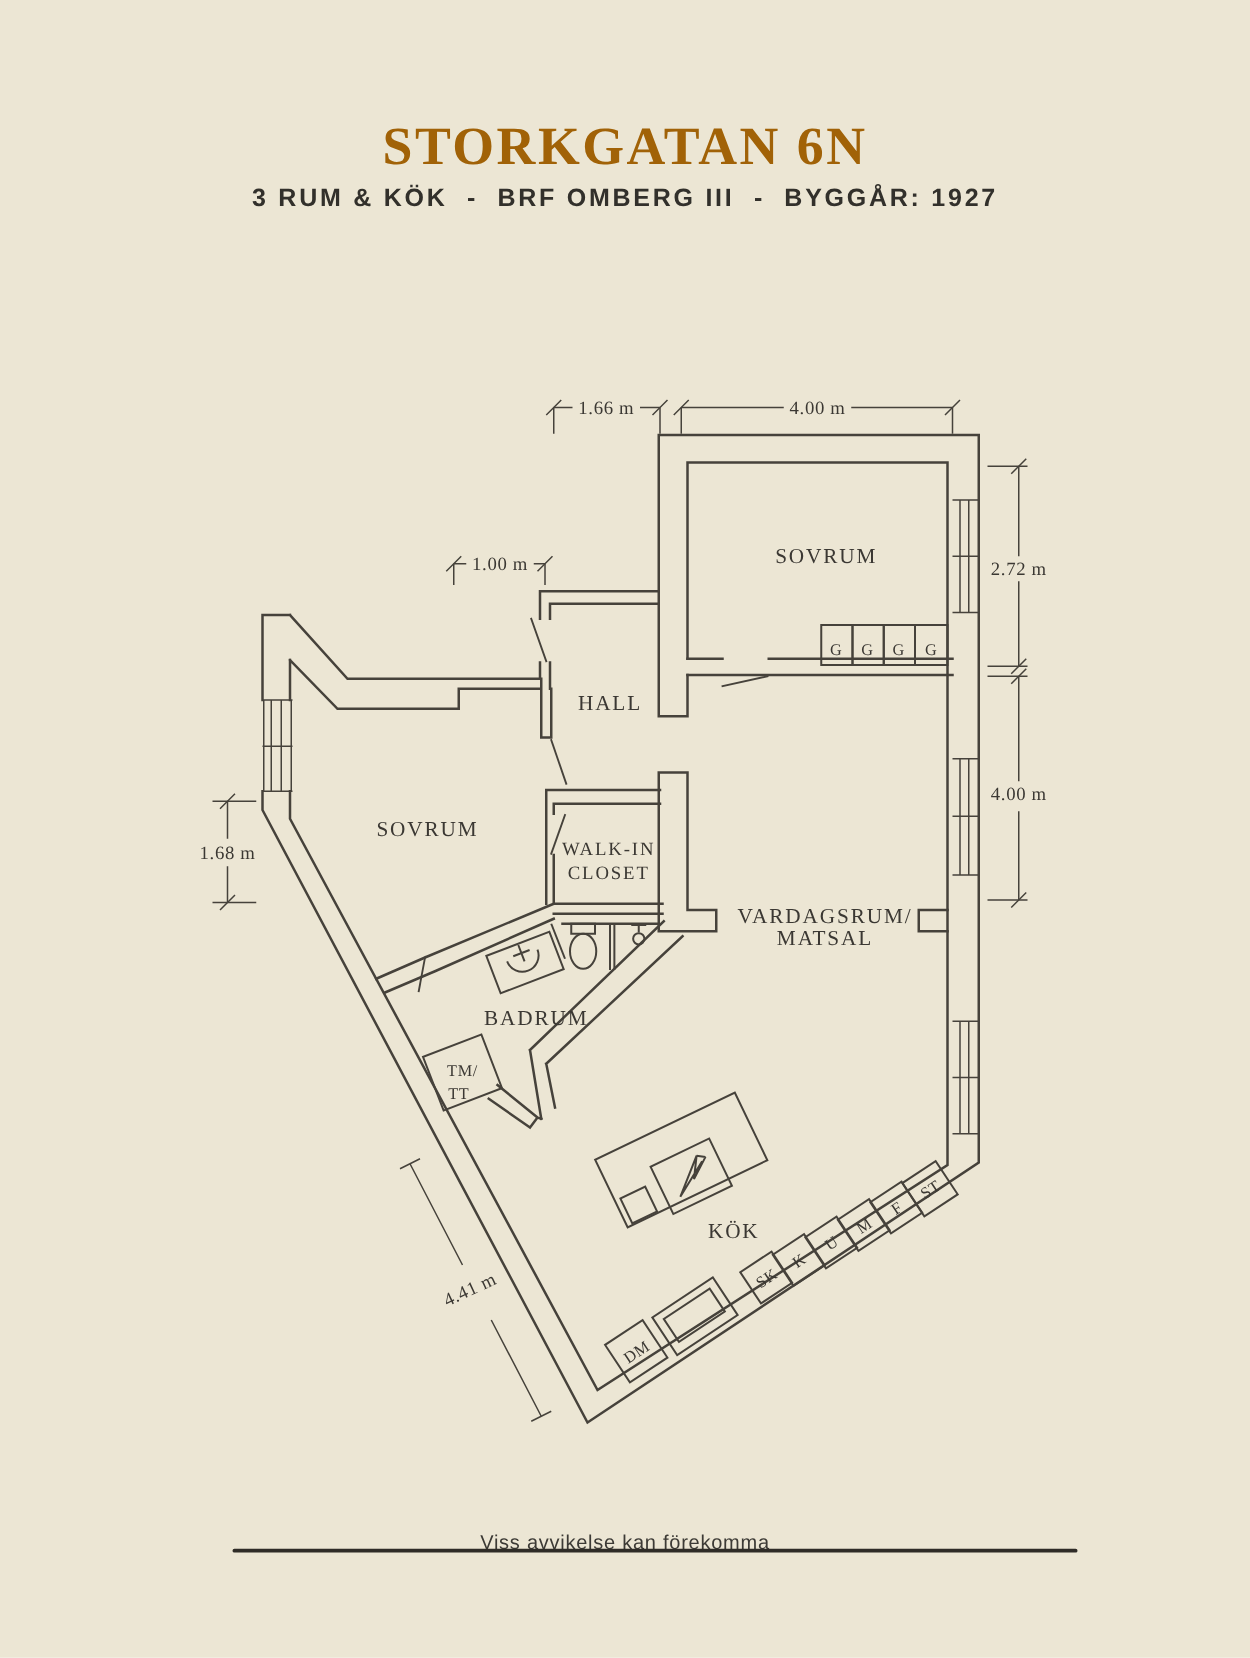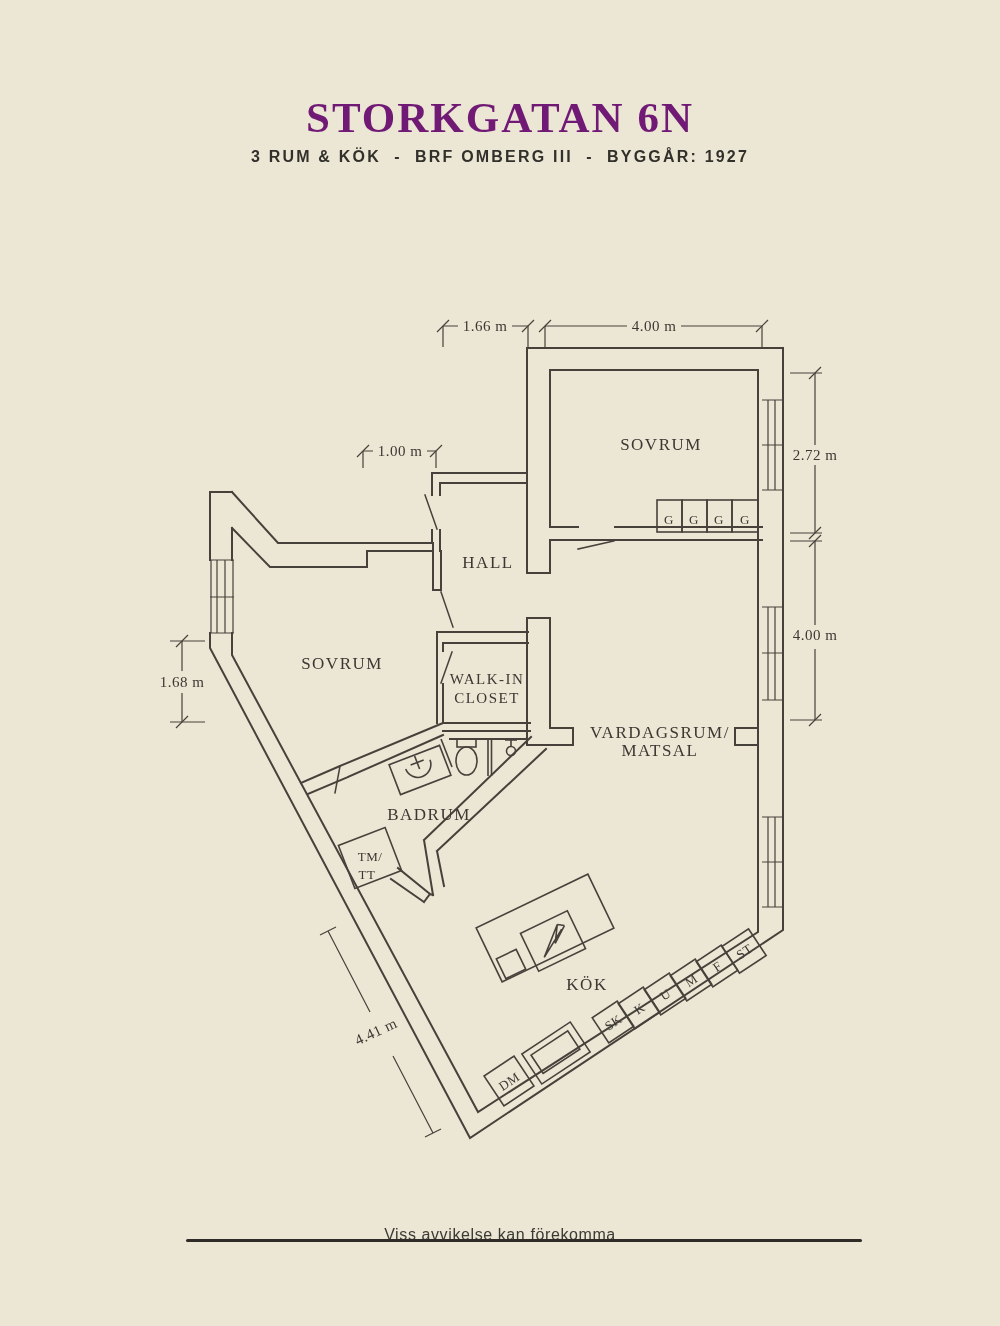--- a/index.html
+++ b/index.html
@@ -10,26 +10,26 @@
     font-family:"Liberation Serif",serif;
     overflow:hidden;
   }
   .header{
     position:absolute;top:96px;left:0;width:1000px;
     text-align:center;color:#2e2b27;
   }
   .title{
     font-family:"Liberation Serif",serif;
     font-size:43px;font-weight:600;letter-spacing:2px;
-    color:#701a75;line-height:1;
+    color:#a16207;line-height:1;
   }
   .subtitle{
     margin-top:10px;
     font-family:"Liberation Sans",sans-serif;
-    font-size:16px;font-weight:700;letter-spacing:2.2px;
+    font-size:20px;font-weight:700;letter-spacing:2.2px;
     color:#32302b;white-space:pre;line-height:1;
   }
   svg.plan{position:absolute;left:0;top:0;}
   .wall{stroke:#46423b;stroke-width:2;fill:none;stroke-linecap:square;}
   .thin{stroke:#46423b;stroke-width:1.5;fill:none;stroke-linecap:square;}
   .fix{stroke:#46423b;stroke-width:1.6;fill:none;}
   .dim{stroke:#46423b;stroke-width:1.2;fill:none;}
   .roomlbl{
     font-family:"Liberation Serif",serif;font-size:17px;letter-spacing:1.5px;
     fill:#3b3833;text-anchor:middle;

